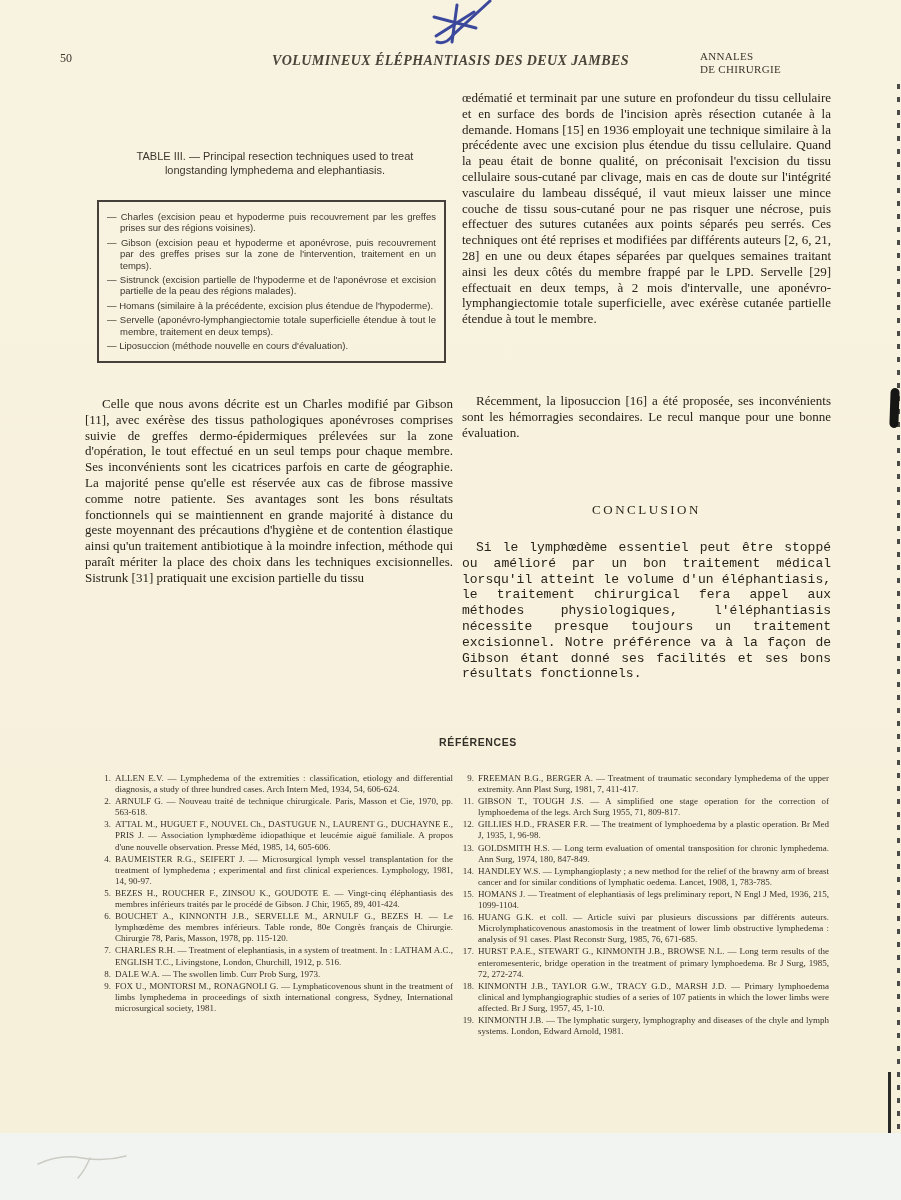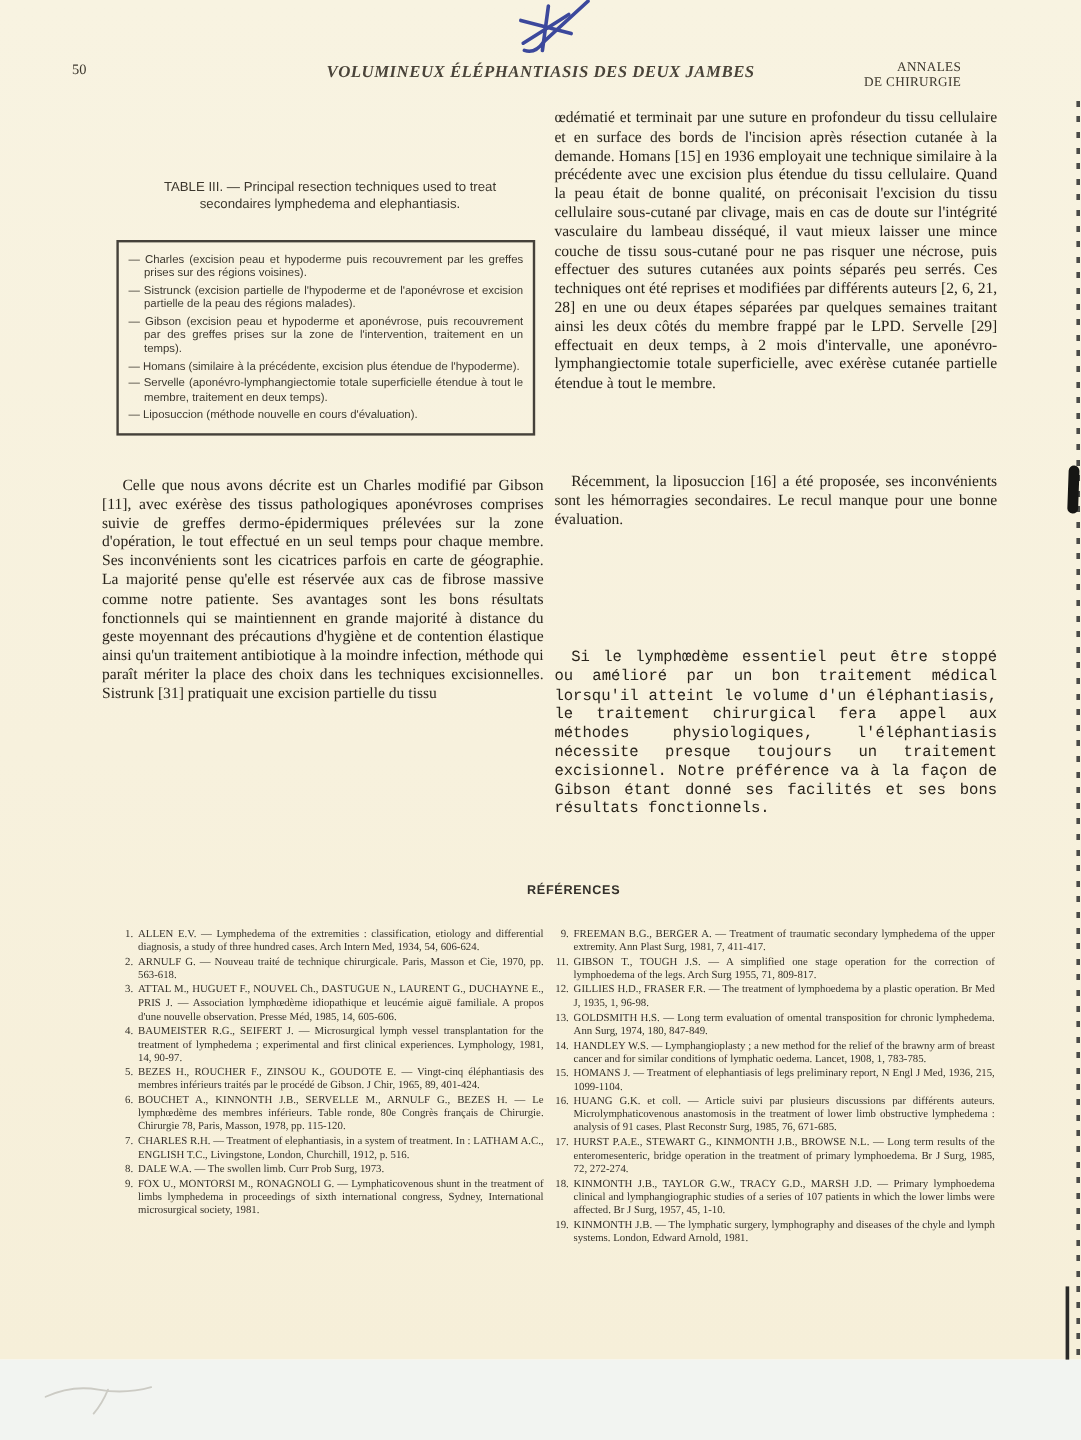--- a/index.html
+++ b/index.html
@@ -16,21 +16,21 @@
                background:repeating-linear-gradient(180deg,#4a4a47 0 5px,transparent 5px 13px);}
   .edge-blob{position:absolute;left:890px;top:388px;width:9px;height:40px;background:#161614;
              border-radius:5px;transform:rotate(2deg);}
   .edge-line{position:absolute;left:888px;top:1072px;width:3px;height:61px;background:#2a2a28;}
 
   .page-number{position:absolute;left:60px;top:51px;font-family:"Liberation Serif",serif;
                font-size:12px;color:#3b362c;}
   .running-title{position:absolute;left:0;top:53px;width:901px;text-align:center;
                  font-family:"Liberation Serif",serif;font-style:italic;font-weight:bold;
                  font-size:14px;letter-spacing:.4px;color:#4a443a;}
-  .journal-name{position:absolute;left:700px;top:50px;width:101px;text-align:right;
+  .journal-name{position:absolute;left:700px;top:50px;width:101px;text-align:left;
                 font-family:"Liberation Serif",serif;font-size:11px;line-height:12.5px;
                 color:#3b362c;letter-spacing:.3px;}
 
   .caption-fr{position:absolute;left:108px;top:91px;width:334px;text-align:center;
               font-family:"Liberation Sans",sans-serif;font-weight:bold;
               font-size:11.3px;line-height:14px;color:#332f26;}
   .caption-en{position:absolute;left:108px;top:149px;width:334px;text-align:center;
               font-family:"Liberation Sans",sans-serif;font-size:11px;line-height:14px;color:#3c372d;}
 
   .tbl-box{position:absolute;left:97px;top:200px;width:349px;height:163px;
@@ -76,41 +76,42 @@
     </g>
   </svg>
 
   <div class="page-number">50</div>
   <div class="running-title">VOLUMINEUX ÉLÉPHANTIASIS DES DEUX JAMBES</div>
   <div class="journal-name">
     <div>ANNALES</div>
     <div>DE CHIRURGIE</div>
   </div>
 
-  <div class="caption-en">TABLE III. — Principal resection techniques used to treat secondaires lymphedema and elephantiasis.</div>
+  <div class="caption-en">TABLE III. — Principal resection techniques used to treat longstanding lymphedema and elephantiasis.</div>
 
   <div class="tbl-box">
 
       <div class="tbl-item">— Charles (excision peau et hypoderme puis recouvrement par les greffes prises sur des régions voisines).</div>
 
+      <div class="tbl-item">— Gibson (excision peau et hypoderme et aponévrose, puis recouvrement par des greffes prises sur la zone de l'intervention, traitement en un temps).</div>
+
       <div class="tbl-item">— Sistrunck (excision partielle de l'hypoderme et de l'aponévrose et excision partielle de la peau des régions malades).</div>
-
-      <div class="tbl-item">— Gibson (excision peau et hypoderme et aponévrose, puis recouvrement par des greffes prises sur la zone de l'intervention, traitement en un temps).</div>
 
       <div class="tbl-item">— Homans (similaire à la précédente, excision plus étendue de l'hypoderme).</div>
 
       <div class="tbl-item">— Servelle (aponévro-lymphangiectomie totale superficielle étendue à tout le membre, traitement en deux temps).</div>
 
       <div class="tbl-item">— Liposuccion (méthode nouvelle en cours d'évaluation).</div>
     </div>
 
   <div class="body-par left-par">Celle que nous avons décrite est un Charles modifié par Gibson [11], avec exérèse des tissus pathologiques aponévroses comprises suivie de greffes dermo-épidermiques prélevées sur la zone d'opération, le tout effectué en un seul temps pour chaque membre. Ses inconvénients sont les cicatrices parfois en carte de géographie. La majorité pense qu'elle est réservée aux cas de fibrose massive comme notre patiente. Ses avantages sont les bons résultats fonctionnels qui se maintiennent en grande majorité à distance du geste moyennant des précautions d'hygiène et de contention élastique ainsi qu'un traitement antibiotique à la moindre infection, méthode qui paraît mériter la place des choix dans les techniques excisionnelles. Sistrunk [31] pratiquait une excision partielle du tissu</div>
   <div class="body-par right-col-1">œdématié et terminait par une suture en profondeur du tissu cellulaire et en surface des bords de l'incision après résection cutanée à la demande. Homans [15] en 1936 employait une technique similaire à la précédente avec une excision plus étendue du tissu cellulaire. Quand la peau était de bonne qualité, on préconisait l'excision du tissu cellulaire sous-cutané par clivage, mais en cas de doute sur l'intégrité vasculaire du lambeau disséqué, il vaut mieux laisser une mince couche de tissu sous-cutané pour ne pas risquer une nécrose, puis effectuer des sutures cutanées aux points séparés peu serrés. Ces techniques ont été reprises et modifiées par différents auteurs [2, 6, 21, 28] en une ou deux étapes séparées par quelques semaines traitant ainsi les deux côtés du membre frappé par le LPD. Servelle [29] effectuait en deux temps, à 2 mois d'intervalle, une aponévro-lymphangiectomie totale superficielle, avec exérèse cutanée partielle étendue à tout le membre.</div>
   <div class="body-par right-col-2">Récemment, la liposuccion [16] a été proposée, ses inconvénients sont les hémorragies secondaires. Le recul manque pour une bonne évaluation.</div>
 
+  <div class="conclusion-h">CONCLUSION</div>
   <div class="body-par conclusion-p">Si le lymphœdème essentiel peut être stoppé ou amélioré par un bon traitement médical lorsqu'il atteint le volume d'un éléphantiasis, le traitement chirurgical fera appel aux méthodes physiologiques, l'éléphantiasis nécessite presque toujours un traitement excisionnel. Notre préférence va à la façon de Gibson étant donné ses facilités et ses bons résultats fonctionnels.</div>
 
   <div class="refs-heading">RÉFÉRENCES</div>
 
   <div class="refs-col refs-left">
 
       <div class="ref-item">
         <span class="ref-num">1.</span>
         <span class="ref-text">ALLEN E.V. — Lymphedema of the extremities : classification, etiology and differential diagnosis, a study of three hundred cases. Arch Intern Med, 1934, 54, 606-624.</span>
       </div>

